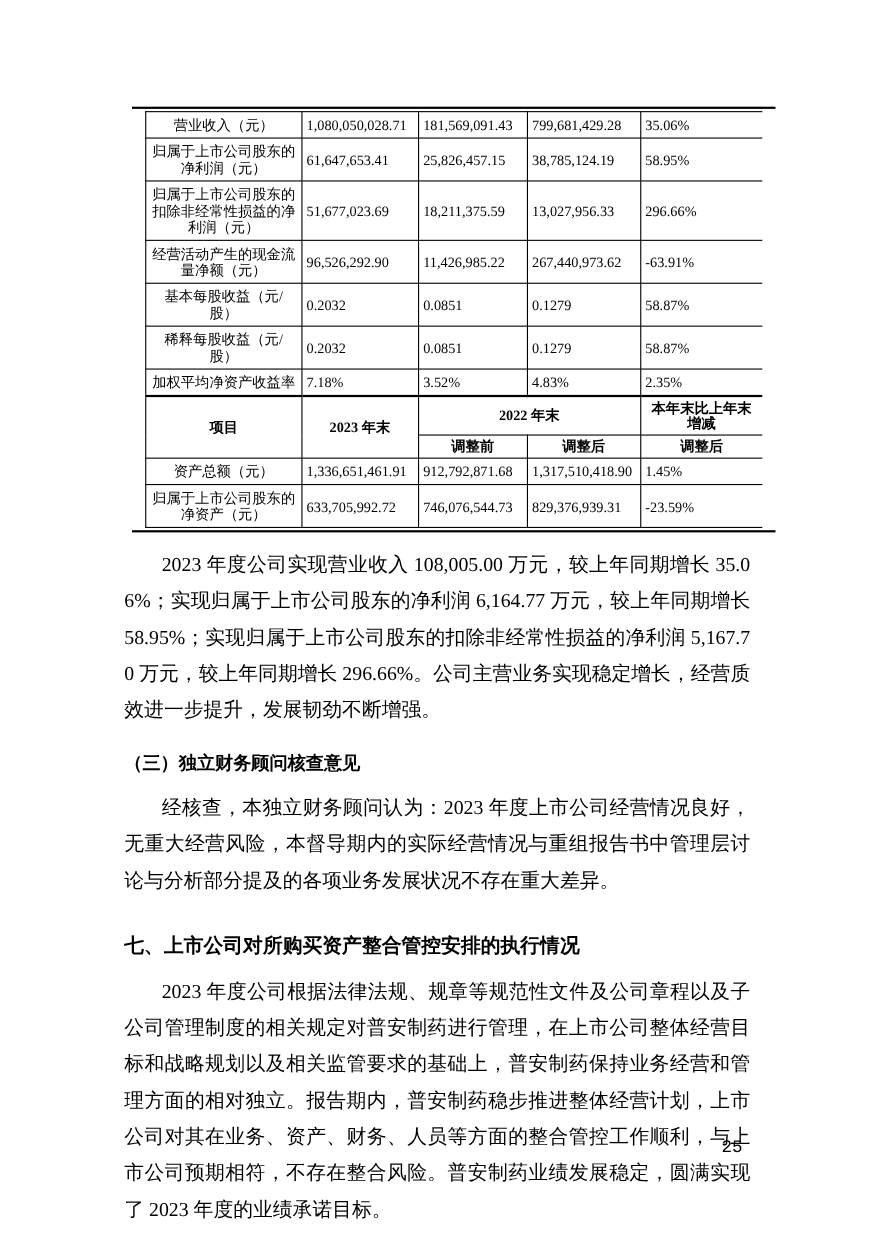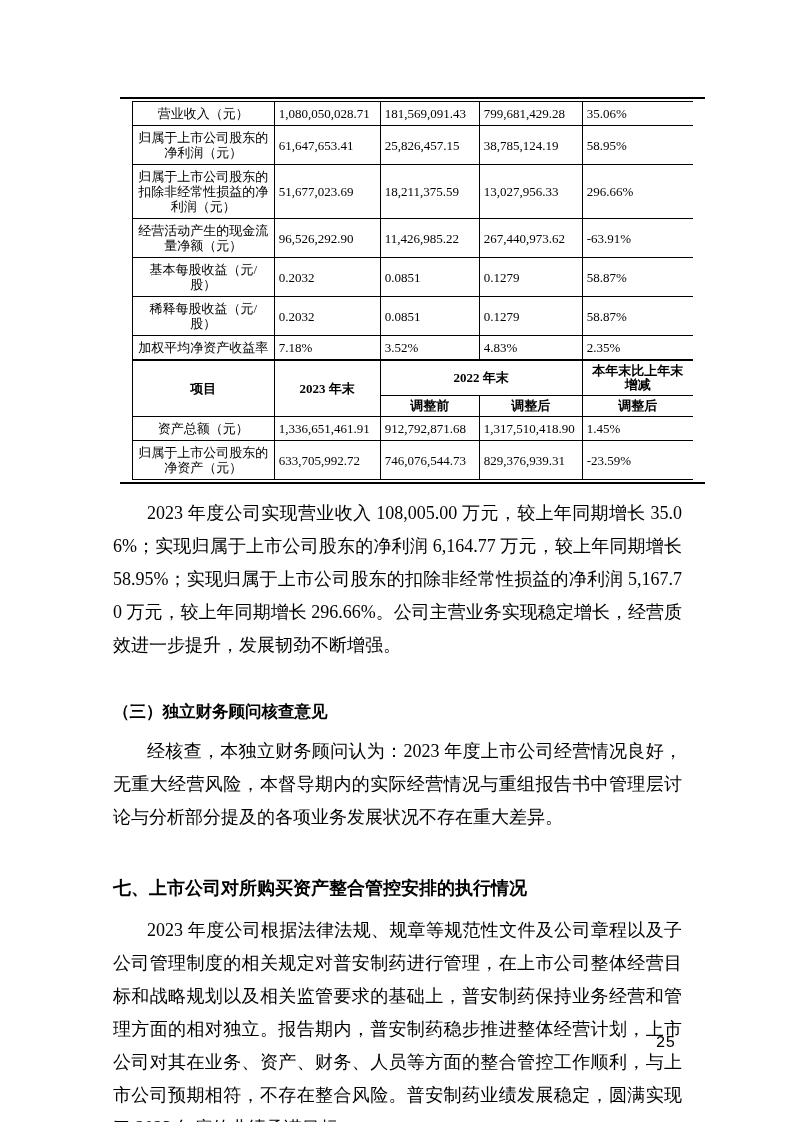--- a/index.html
+++ b/index.html
@@ -66,28 +66,28 @@
     line-height: 33px;
     text-align: justify;
     text-indent: 34px;
     word-break: break-all;
   }
   .sub-heading {
     font-family: "Liberation Sans", sans-serif;
     font-weight: bold;
     font-size: 16.5px;
     line-height: 24px;
-    margin: 37px 0 12px 0;
+    margin: 20px 0 12px 0;
   }
   .section-heading {
     font-family: "Liberation Sans", sans-serif;
     font-weight: bold;
     font-size: 18px;
     line-height: 28px;
-    margin: 40px 0 12px 0;
+    margin: 28px 0 12px 0;
   }
   .page-number {
     position: absolute;
     right: 119px;
     bottom: 70px;
     font-size: 16px;
     font-family: Liberation Mono, monospace;
   }
 </style>
 </head>

